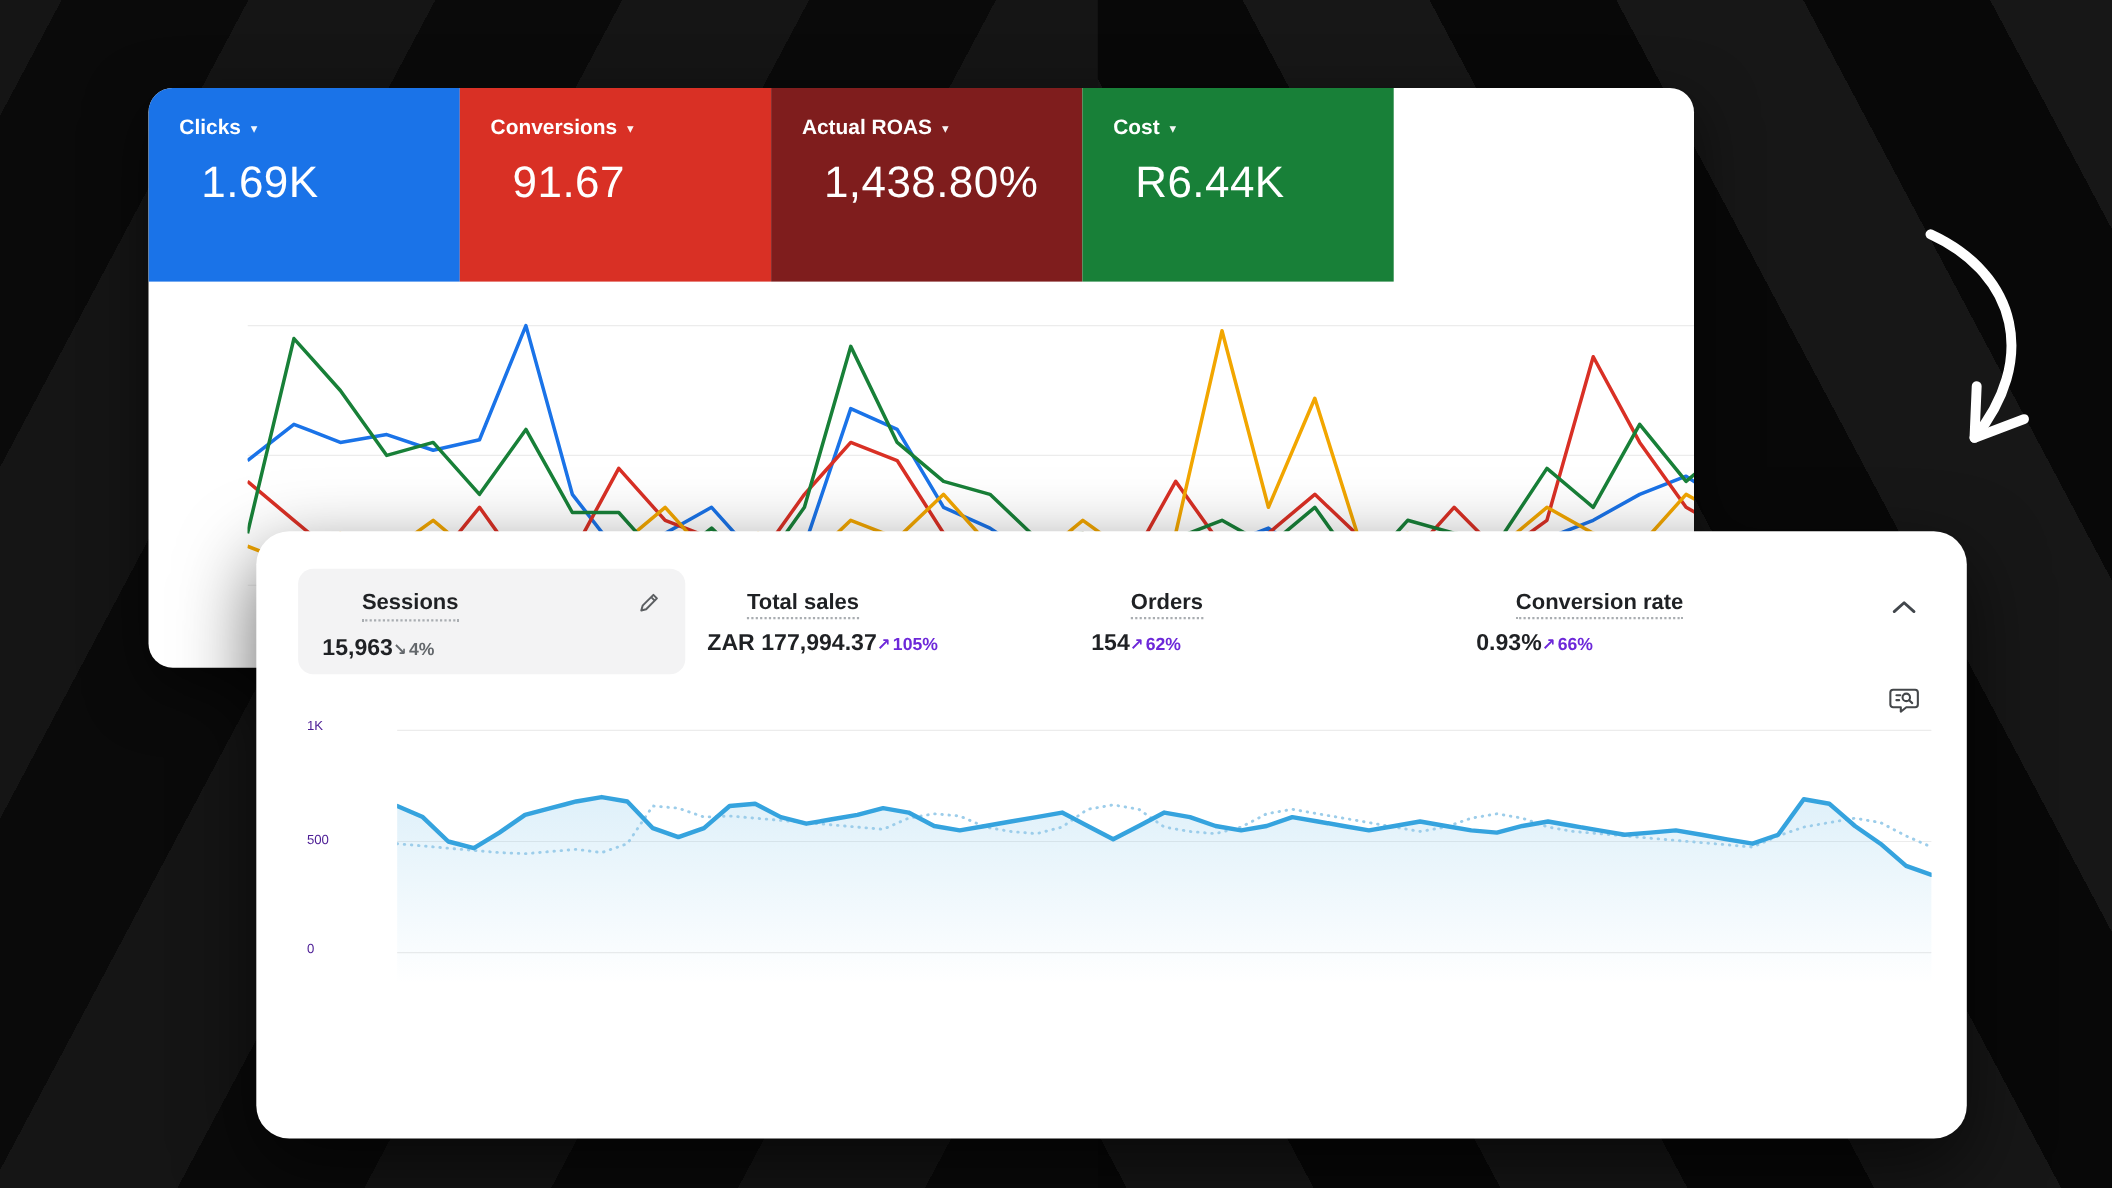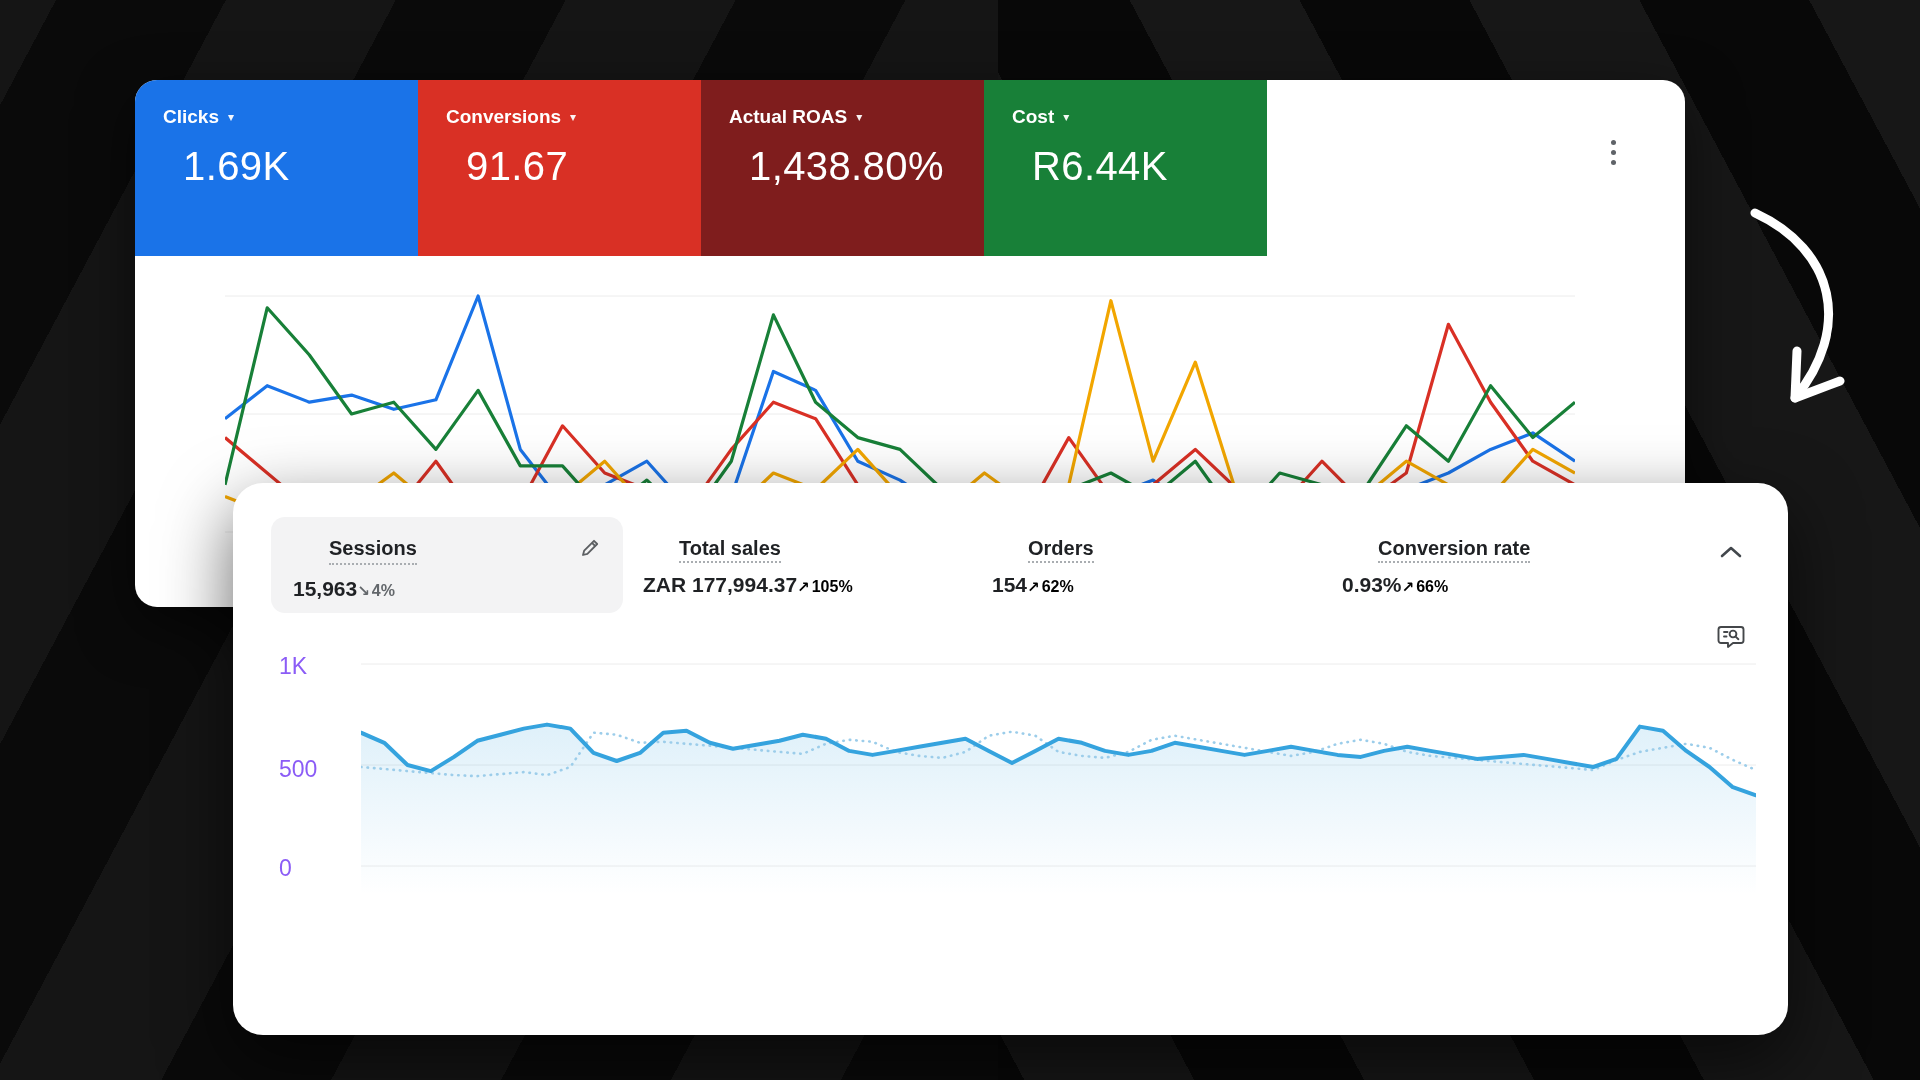--- a/index.html
+++ b/index.html
@@ -9,21 +9,21 @@
   
   .bg { position:fixed; inset:0; background:#070707; z-index:0; }
   .bg::before { content:""; position:absolute; inset:-25%;
     background:repeating-linear-gradient(118deg,#0a0a0a 0 150px,#151515 150px 300px); }
   .bg::after { content:""; position:absolute; top:-25%; bottom:-25%; left:52%; right:-25%;
     background:repeating-linear-gradient(62deg,#080808 0 150px,#171717 150px 300px); }
 
   .card { position:absolute; background:#ffffff; }
 
   
-  .top-card { left:135px; top:80px; width:1550px; height:527px; border-radius:22px;
+  .top-card { left:135px; top:80px; width:1405px; height:527px; border-radius:22px;
     box-shadow:0 18px 55px rgba(0,0,0,.55); overflow:hidden; z-index:1; }
   .tiles { position:absolute; left:0; top:0; display:flex; }
   .tile { width:283px; height:176px; padding:26px 28px; color:#fff; }
   .tile.t0 { background:#1a73e8; }
   .tile.t1 { background:#d93025; }
   .tile.t2 { background:#7f1d1d; }
   .tile.t3 { background:#188038;padding-left:28px; }
   .tile-label { font-size:19px; font-weight:700; display:flex; align-items:center; gap:9px; }
   .tile-caret { font-size:12px; line-height:1; opacity:.95; }
   .tile-value { margin-top:16px; font-size:40px; font-weight:400; letter-spacing:.4px;margin-left:20px; }
@@ -38,30 +38,30 @@
     box-shadow:0 26px 70px rgba(0,0,0,.6); overflow:hidden; z-index:2; }
   .sessions-box { position:absolute; left:38px; top:34px; width:352px; height:96px;
     background:#f3f3f4; border-radius:14px; padding:18px 22px; }
   .m-label-row { display:flex; justify-content:space-between; align-items:flex-start; }
   .m-label { font-size:20px; font-weight:700; color:#1f2124; line-height:26px;
     border-bottom:2px dotted #a9adb1; padding-bottom:2px; cursor:default;margin-left:36px; }
   .m-value-row { margin-top:12px; display:flex; align-items:baseline; gap:0; }
   .m-value { font-size:21px; font-weight:700; color:#1f2124; }
   .m-change { font-size:16px; font-weight:700; }
   .m-change.down { color:#63676b; }
-  .m-change.up { color:#000000; }
+  .m-change.up { color:#6d28d9; }
   .m-change .arr { font-size:15px; margin-right:2px; }
   .metric-col { position:absolute; top:52px; }
   .metric-col.ts { left:410px; }
   .metric-col.or { left:759px; }
   .metric-col.cr { left:1109px; }
   .pencil-btn { cursor:pointer; margin-top:2px; }
   .chev-btn { position:absolute; left:1482px; top:58px; cursor:pointer; padding:4px; }
   .zoom-btn { position:absolute; left:1480px; top:136px; cursor:pointer; padding:4px; }
-  .ytick { position:absolute; left:46px; color:#8b5cf6; font-size:23px; }
+  .ytick { position:absolute; left:46px; color:#4c1d95; font-size:12px; }
   #bottom-chart { position:absolute; left:128px; top:160px; }
 
   
   .arrow-wrap { position:absolute; left:1740px; top:198px; z-index:3; }
 </style>
 </head>
 <body>
 
 <div class="bg"></div>
 

